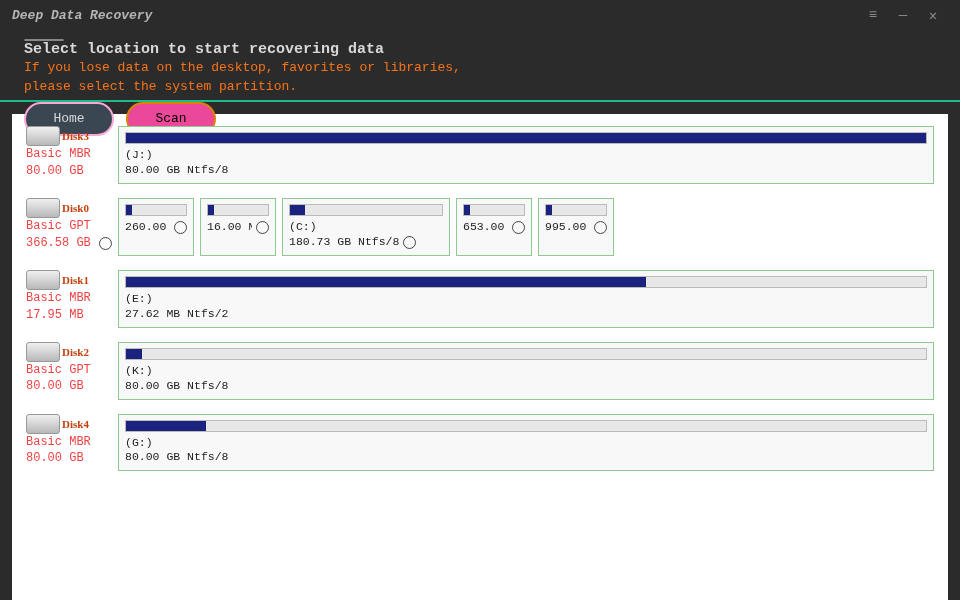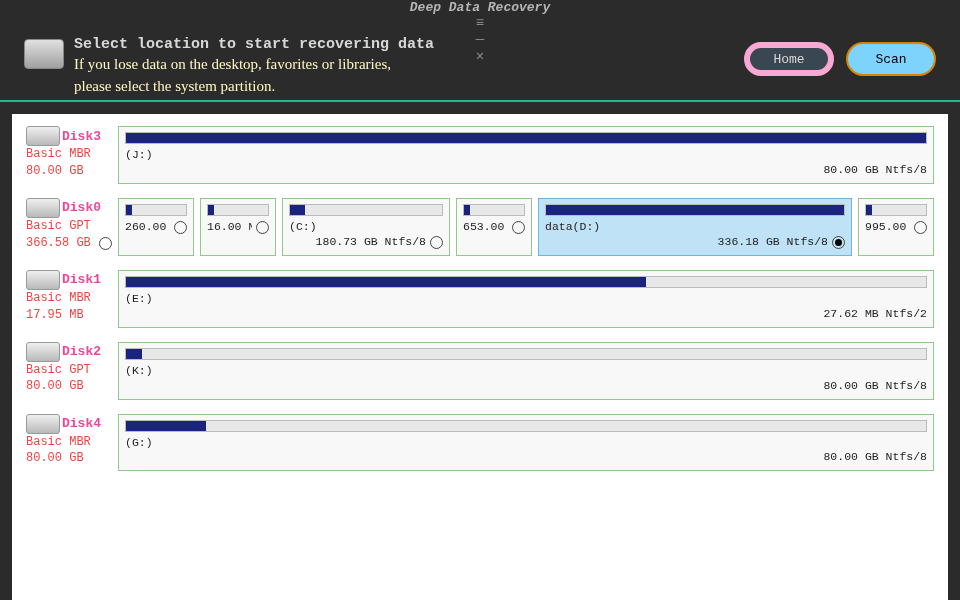--- a/index.html
+++ b/index.html
@@ -1,44 +1,44 @@
 <!DOCTYPE html>
 <html><head>
 <meta charset="utf-8">
 <style>
 * { margin: 0; padding: 0; box-sizing: border-box; font-family: "Courier New", monospace; }
 body { width: 960px; height: 600px; background: #2b2b2b; overflow: hidden; }
-.titlebar { height: 30px; display: flex; align-items: center; padding: 0 12px; color: #b4b4b4; font-family: "Courier New", monospace; font-size: 13px; background: #2b2b2b; flex-direction: column; }
+.titlebar { height: 30px; display: flex; align-items: center; padding: 0 12px; color: #b4b4b4; font-family: "Courier New", monospace; font-size: 13px; background: #2b2b2b; }
 .titlebar .title { font-style: italic; font-weight: bold; }
 .titlebar .spacer { flex: 1; }
 .titlebar .winbtn { width: 30px; text-align: center; color: #888; font-size: 14px; }
-.header { height: 68px; display: flex; align-items: flex-start; padding: 6px 24px 0 24px; color: #ccc; }
+.header { height: 68px; display: flex; align-items: flex-start; padding: 6px 24px 0 24px; color: #ccc; flex-direction: column; }
 .header-icon { width: 40px; height: 30px; margin-right: 10px; margin-top: 3px; background: linear-gradient(#e0e0e0, #a0a0a0); border-radius: 4px; border: 1px solid #888; }
 .header-text { flex: 1; }
 .header-text .h1 { font-size: 15px; font-weight: bold; color: #d8d8d8; font-family: "Courier New", monospace; }
-.header-text .sub { font-size: 15px; color: #fef9c3; font-family: Liberation Serif, serif; line-height: 1.3; margin-top: 2px; }
+.header-text .sub { font-size: 13px; color: #f97316; font-family: Liberation Mono, monospace; line-height: 1.3; margin-top: 2px; }
 .header-buttons { display: flex; gap: 12px; align-items: center; margin-top: 6px; }
 .btn { width: 90px; height: 34px; border-radius: 17px; display: flex; align-items: center; justify-content: center; font-size: 13px; font-family: "Courier New", monospace; cursor: pointer; }
-.btn-home { background: #3a4652; border: 6px solid #f9a8d4; color: #d8d8d8; }
-.btn-scan { background: #7dd3fc; border: 2px solid #d88400; color: #000; }
+.btn-home { background: #3a4652; border: 2px solid #f9a8d4; color: #d8d8d8; }
+.btn-scan { background: #ec4899; border: 2px solid #d88400; color: #000; }
 .divider { height: 2px; background: #1abc8c; margin-top: 2px; }
 .content { background: #fff; margin: 12px; height: 486px; padding: 12px 14px; overflow: hidden; }
 .disk-group { margin-bottom: 14px; }
 .disk-row { display: flex; align-items: stretch; gap: 6px; }
 .disk-label { width: 86px; flex-shrink: 0; }
 .disk-icon { width: 34px; height: 20px; background: linear-gradient(#f0f0f0, #b8b8b8); border: 1px solid #999; border-radius: 3px; display: inline-block; vertical-align: middle; }
-.disk-name { color: #ec4899; font-weight: bold; font-size: 13px; font-family: Liberation Mono, monospace; display: inline; vertical-align: middle; margin-left: 2px; }
+.disk-name { color: #c2410c; font-weight: bold; font-size: 11px; font-family: Liberation Serif, serif; display: inline; vertical-align: middle; margin-left: 2px; }
 .disk-meta { font-size: 12px; color: #ef4444; font-family: "Courier New", monospace; line-height: 1.4; }
 .partitions { flex: 1; display: flex; gap: 6px; min-width: 0; }
 .partition { border: 1px solid #90c890; background: #f8f8f8; padding: 5px 6px; position: relative; display: flex; flex-direction: column; min-width: 0; }
 .partition.selected { background: #bfe2f6; border-color: #6fb6de; }
 .usage { height: 12px; background: #e8e8e8; border: 1px solid #bbb; position: relative; margin-bottom: 4px; }
 .usage-fill { height: 100%; background: #1a237e; }
 .plabel { font-size: 11.5px; color: #222; font-family: "Courier New", monospace; white-space: nowrap; overflow: hidden; line-height: 1.3; }
-.pinfo-row { display: flex; align-items: center; justify-content: flex-end; gap: 4px; }
+.pinfo-row { display: flex; align-items: center; justify-content: flex-start; gap: 4px; }
 .radio { width: 13px; height: 13px; border: 1.5px solid #444; border-radius: 50%; flex-shrink: 0; display: inline-flex; align-items: center; justify-content: center; }
 .radio.checked::after { content: ""; width: 7px; height: 7px; background: #000; border-radius: 50%; }
 .disk-label .radio { margin-top: 2px; margin-left: 4px; }
 .disk-label-row2 { display: flex; align-items: flex-start; justify-content: space-between; }
 </style>
 </head>
 <body>
 
 <div class="titlebar">
   <span class="title">Deep Data Recovery</span>
@@ -127,30 +127,20 @@
           </div>
           <div class="partition" style="width: 76px;">
             <div class="usage">
               <div class="usage-fill" style="width: 10%;"></div>
             </div>
             <div class="pinfo-row">
               <div class="plabel">653.00 .</div>
               <span class="radio"></span>
             </div>
           </div>
-          <div class="partition selected" style="flex: 1 1 0%;">
-            <div class="usage">
-              <div class="usage-fill" style="width: 100%;"></div>
-            </div>
-            <div class="plabel">data(D:)</div>
-            <div class="pinfo-row">
-              <div class="plabel">336.18 GB Ntfs/8</div>
-              <span class="radio checked"></span>
-            </div>
-          </div>
           <div class="partition" style="width: 76px;">
             <div class="usage">
               <div class="usage-fill" style="width: 10%;"></div>
             </div>
             <div class="pinfo-row">
               <div class="plabel">995.00 .</div>
               <span class="radio"></span>
             </div>
           </div>
         </div>

